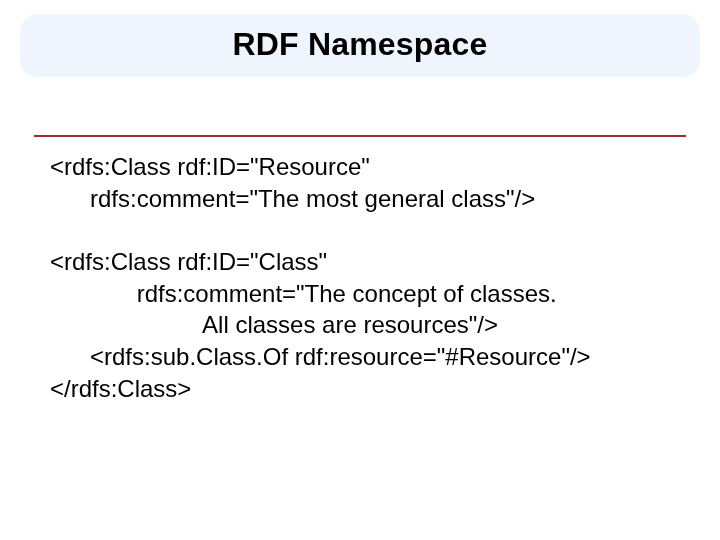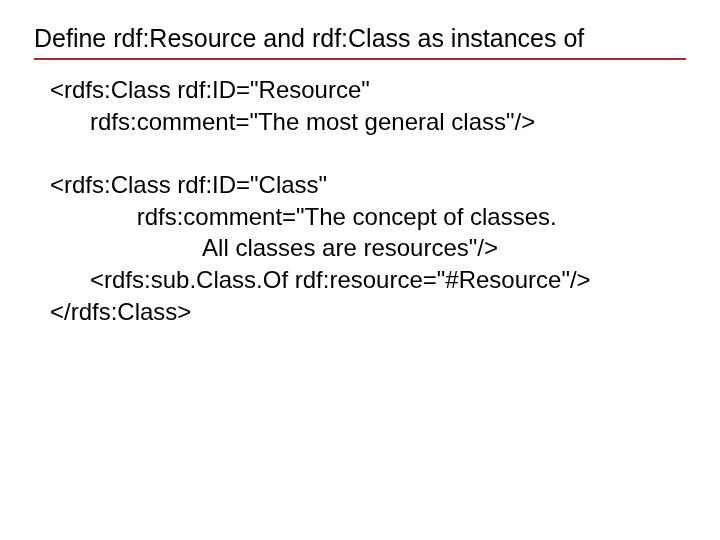--- a/index.html
+++ b/index.html
@@ -50,24 +50,27 @@
     color: #000;
     white-space: pre;
     font-family: Arial, Helvetica, sans-serif;
   }
 </style>
 </head>
 <body>
 
 <div class="slide">
 
+  <div class="title-bar">
+    <h1>RDF Namespace</h1>
+  </div>
 
   <div class="intro">
     <p>
-      <span>Define rdf:Resource and rdf:Class as instances of</span><br>
+      <br>
     </p>
   </div>
 
   <div class="code-block"><span>&lt;rdfs:Class rdf:ID="Resource"</span>
 <span>      rdfs:comment="The most general class"/&gt;</span>
 <span></span>
 <span>&lt;rdfs:Class rdf:ID="Class"</span>
 <span>             rdfs:comment="The concept of classes.</span>
 <span>                       All classes are resources"/&gt;</span>
 <span>      &lt;rdfs:sub.Class.Of rdf:resource="#Resource"/&gt;</span>

